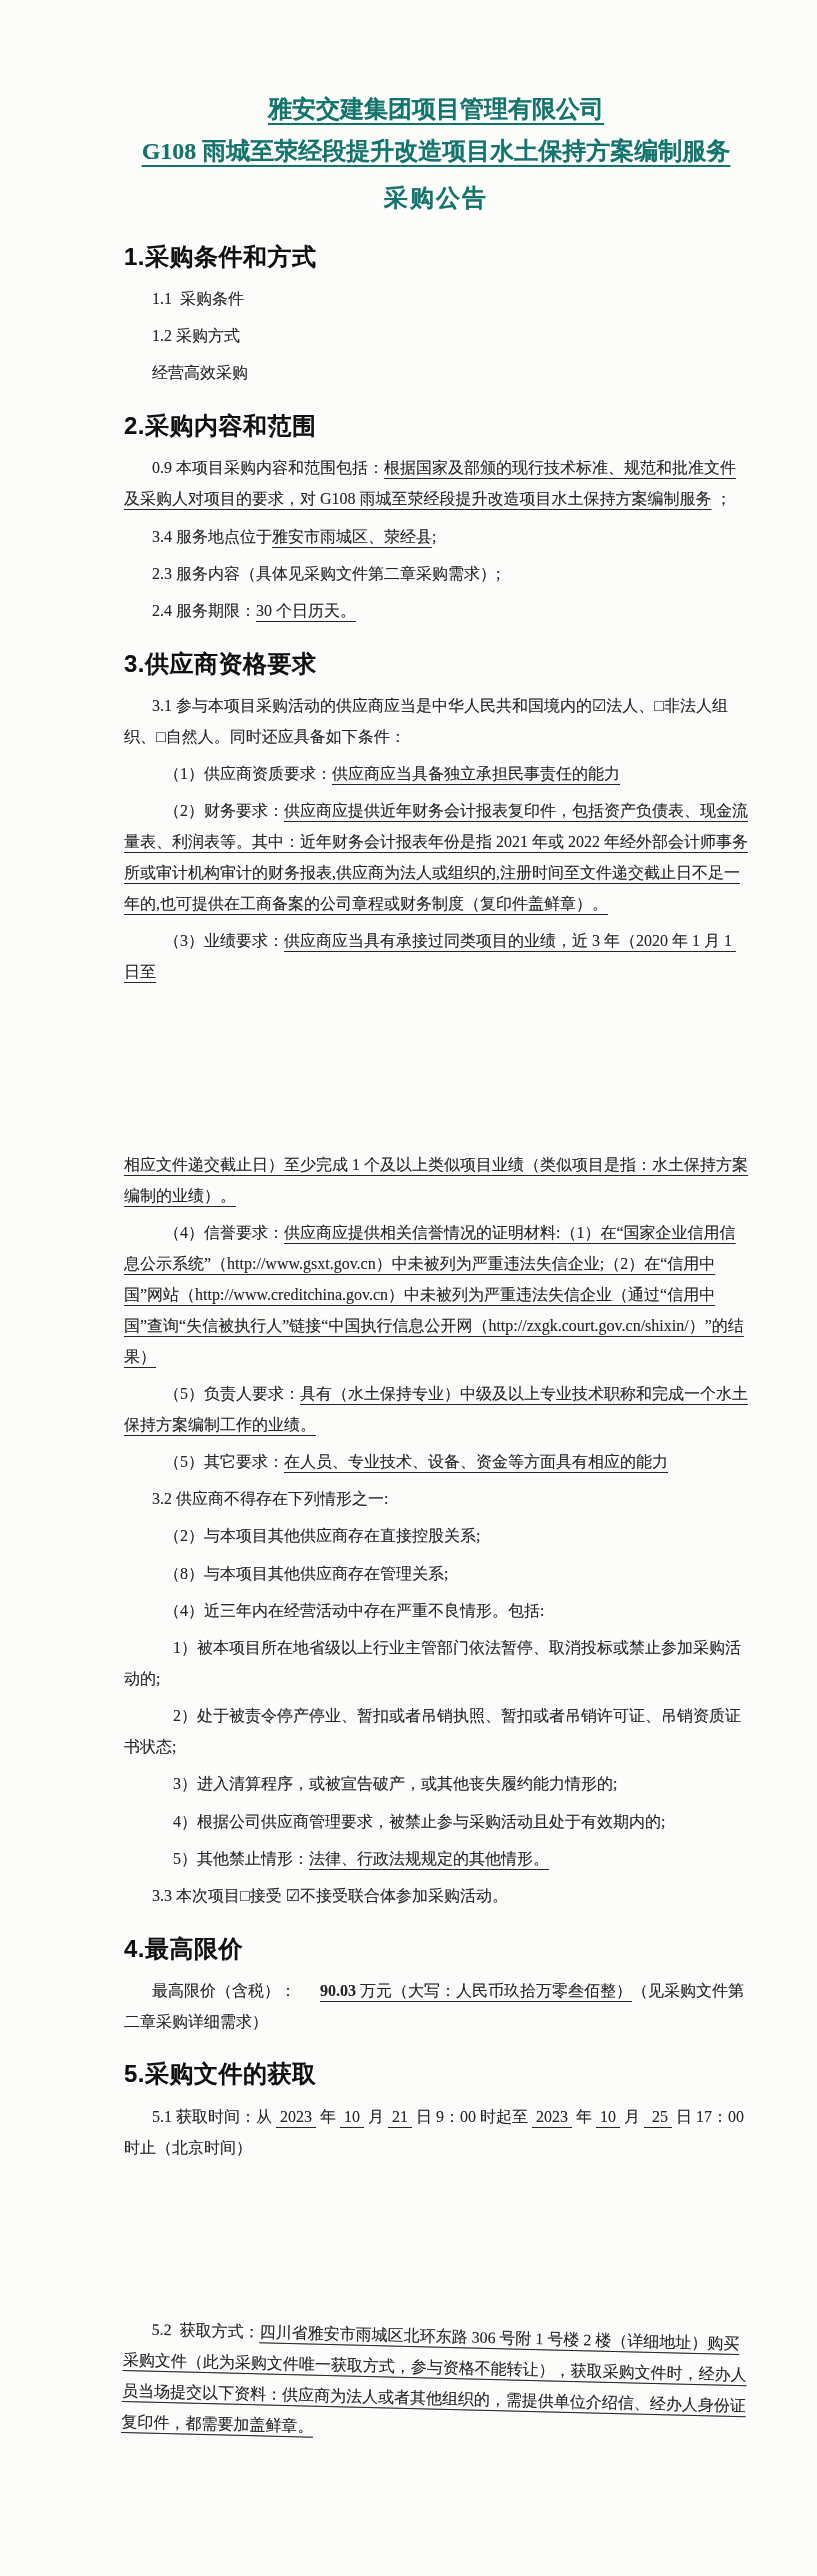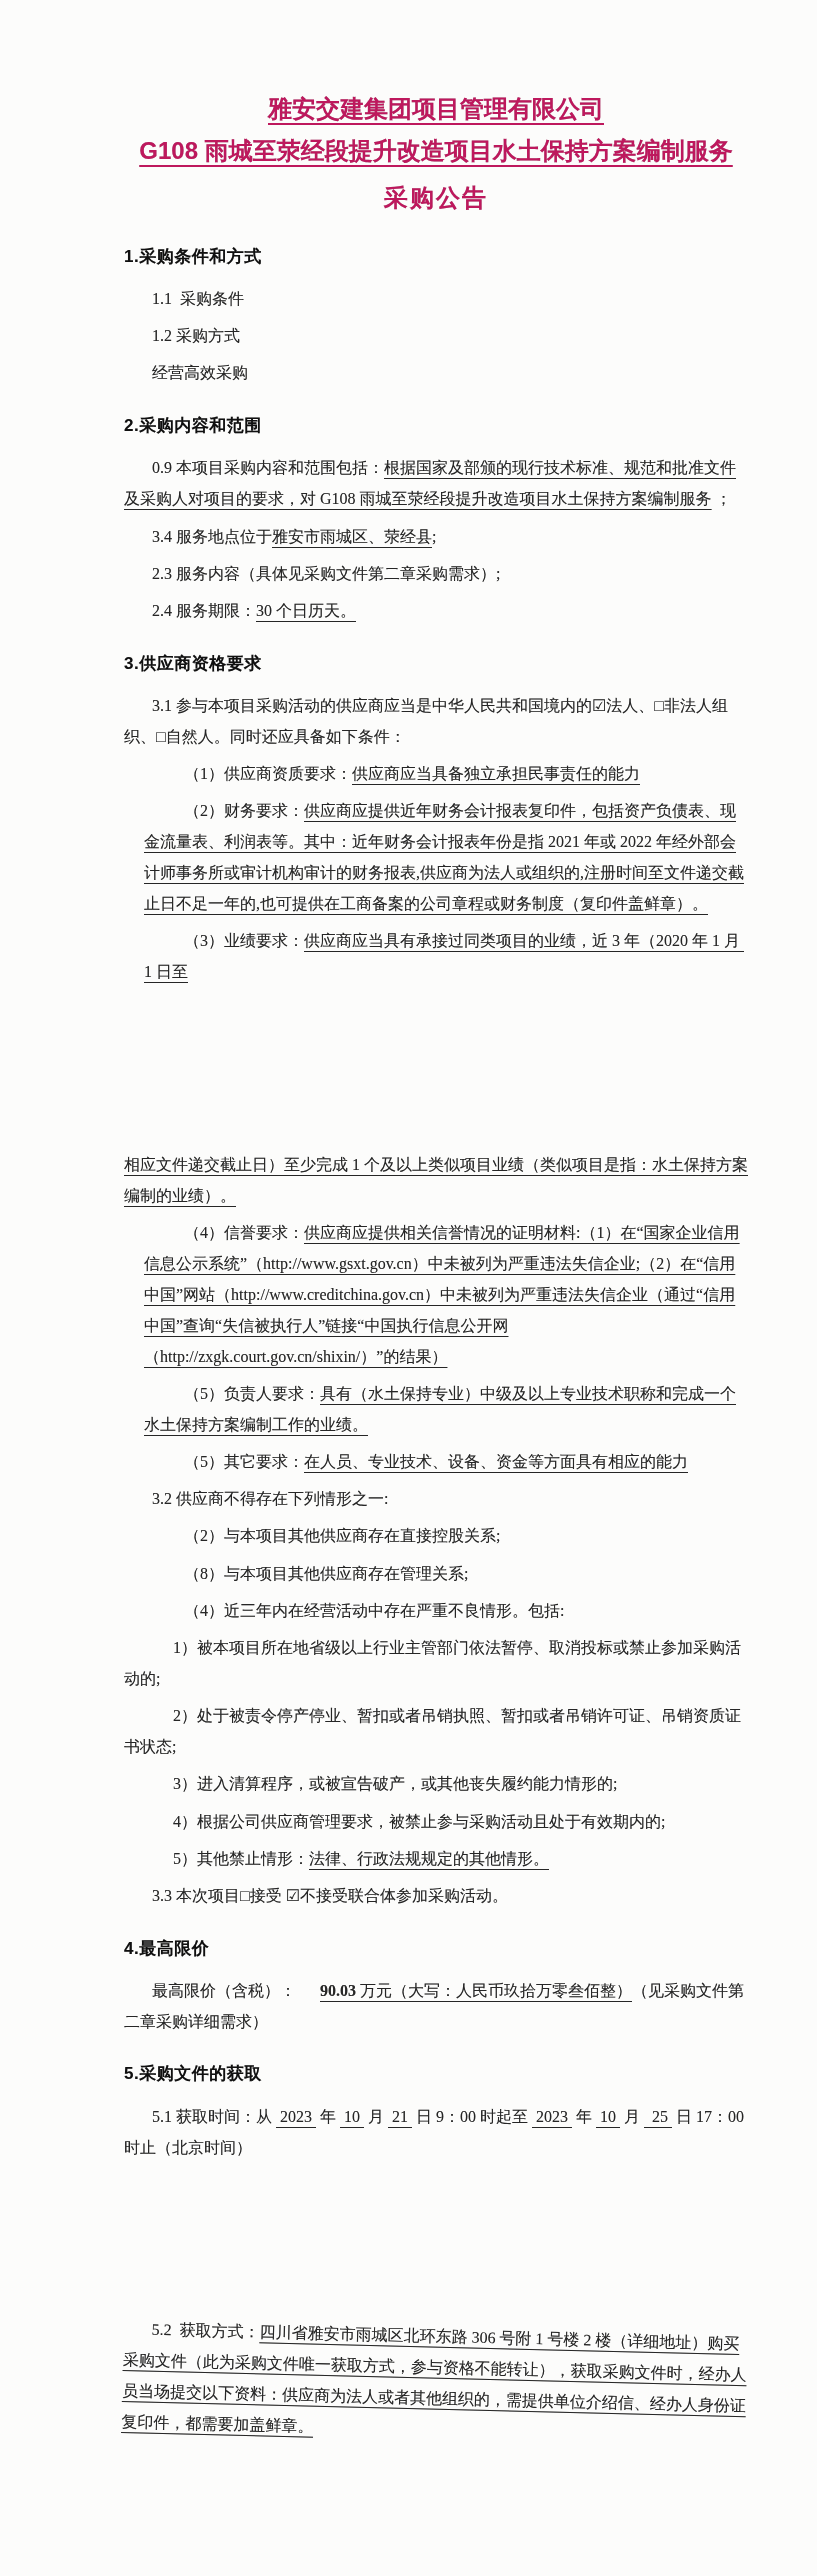--- a/index.html
+++ b/index.html
@@ -7,28 +7,28 @@
     position:relative;
     width:818px;height:3468px;
     background:#fcfcfb;
     overflow:hidden;
     color:#262626;
     font-family:"Liberation Serif","DejaVu Serif",serif;
     text-shadow:0 0 0.5px rgba(40,40,40,.35);
   }
   .content{padding:88px 70px 0 124px;}
   p{margin:6.2px 0 0 0;font-size:16px;line-height:31px;white-space:pre-wrap;overflow-wrap:anywhere;}
-  .title{margin:0;text-align:center;font-family:Liberation Sans, sans-serif;
-         font-weight:bold;font-size:24px;line-height:42px;color:#be185d;}
+  .title{margin:0;text-align:center;font-family:Liberation Serif, serif;
+         font-weight:bold;font-size:24px;line-height:42px;color:#0f766e;}
   .tu{text-decoration:underline;text-decoration-thickness:1.5px;text-underline-offset:6.2px;}
   .t3{margin-top:5.2px;letter-spacing:2.1px;}
   .hsec{font-family:"Liberation Sans","DejaVu Sans",sans-serif;font-weight:bold;
-        font-size:17px;line-height:34px;margin:20.6px 0 9.3px 0;color:#101010;letter-spacing:0.5px;}
+        font-size:24px;line-height:34px;margin:20.6px 0 9.3px 0;color:#101010;letter-spacing:0.5px;}
   .in1{text-indent:28px;}
-  .in2{text-indent:40px;margin-left:20px;}
+  .in2{text-indent:40px;}
   .in3{text-indent:49px;}
   .u{text-decoration:underline;text-decoration-thickness:1px;text-underline-offset:5.2px;}
   .b{font-weight:bold;margin-left:24px;}
   .gap1{height:155px;}
   .gap2{height:144px;}
   .page3{transform:rotate(1.4deg);transform-origin:0 0;}
 </style>
 </head>
 <body>
 

